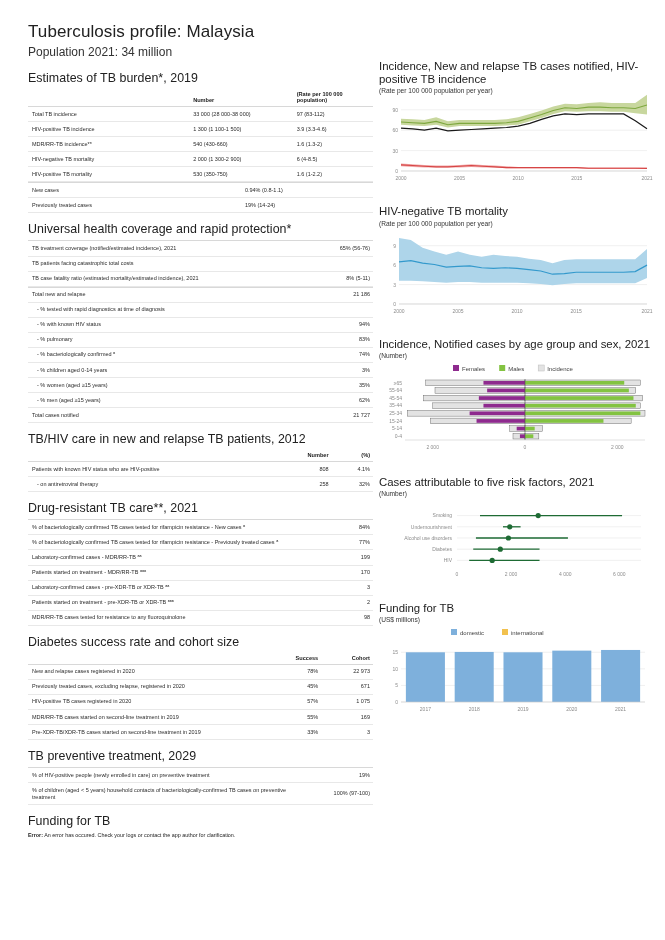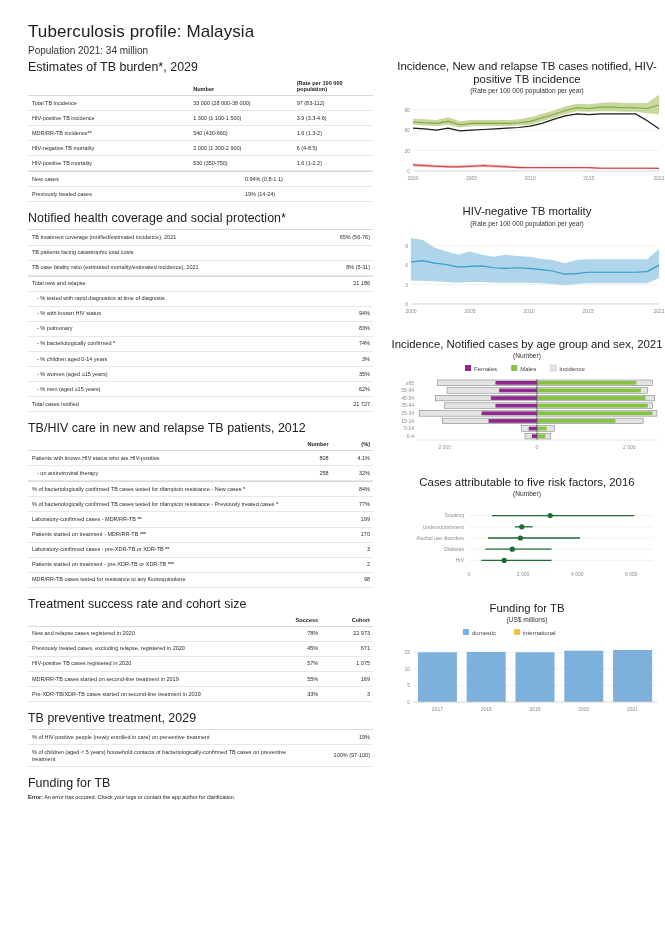--- a/index.html
+++ b/index.html
@@ -4,26 +4,26 @@
 <style>
   * { box-sizing: border-box; margin: 0; padding: 0; }
   html, body {
     width: 665px; height: 940px;
     background: #ffffff;
     font-family: "Liberation Sans", sans-serif;
     color: #212121;
     overflow: hidden;
   }
   .page { position: relative; width: 665px; height: 940px; padding: 22px 20px 0 28px; }
-  .cols { display: flex; gap: 18px; }
+  .cols { display: flex; gap: 6px; }
   .col-left { width: 345px; flex: 0 0 345px; }
-  .col-right { width: 272px; flex: 0 0 272px; padding-top: 38px; text-align: center; }
+  .col-right { width: 272px; flex: 0 0 272px; padding-top: 38px; }
 
   .doc-title { font-size: 17px; font-weight: 400; letter-spacing: .1px; color: #212121; margin-bottom: 3px; }
-  .pop-line { font-size: 10px; color: #333; margin-bottom: 4px; }
+  .pop-line { font-size: 12px; color: #333; margin-bottom: 12px; }
 
   h2.sec { font-size: 12.4px; font-weight: 400; color: #212121; margin: 9px 0 4px 0; letter-spacing: .05px; }
   h2.sec.first { margin-top: 2px; }
 
   table.t { width: 100%; border-collapse: collapse; table-layout: fixed; }
   table.t th {
     font-size: 5.6px; font-weight: bold; color: #222; text-align: left;
     padding: 2px 3px 3px 3px; border-bottom: 1px solid #d8d8d8; vertical-align: bottom;
   }
   table.t td {
@@ -58,21 +58,21 @@
 <body>
 
 <div class="page">
   <div class="cols">
 
     <div class="col-left">
 
       <div class="doc-title">Tuberculosis profile: Malaysia</div>
       <div class="pop-line">Population 2021: 34 million</div>
 
-      <h2 class="sec first">Estimates of TB burden*, 2029</h2>
+      <h2 class="sec first">Estimates of TB burden*, 2019</h2>
       <table class="t">
         <colgroup>
             <col class="w-lab">
             <col class="w-num">
             <col class="w-rate">
           </colgroup>
         <thead>
             <tr>
           <th></th>
           <th>Number</th>
@@ -118,21 +118,21 @@
               <td class="lbl">New cases</td>
               <td>0.94% (0.8-1.1)</td>
             </tr>
           <tr>
               <td class="lbl">Previously treated cases</td>
               <td>19% (14-24)</td>
             </tr>
         </tbody>
       </table>
 
-      <h2 class="sec">Notified health coverage and social protection*</h2>
+      <h2 class="sec">Universal health coverage and rapid protection*</h2>
       <table class="t">
         <colgroup>
             <col style="width:80%">
             <col style="width:20%">
           </colgroup>
         <tbody>
           <tr>
               <td class="lbl">TB treatment coverage (notified/estimated incidence), 2021</td>
               <td class="rt">65% (56-76)</td>
             </tr>
@@ -213,20 +213,21 @@
               <td class="rt">4.1%</td>
             </tr>
           <tr>
               <td class="ind">- on antiretroviral therapy</td>
               <td class="rt">258</td>
               <td class="rt">32%</td>
             </tr>
         </tbody>
       </table>
 
+      <h2 class="sec">Drug-resistant TB care**, 2021</h2>
       <table class="t">
         <colgroup>
             <col style="width:88%">
             <col style="width:12%">
           </colgroup>
         <tbody>
           <tr>
               <td class="lbl">% of bacteriologically confirmed TB cases tested for rifampicin resistance - New cases ᵃ</td>
               <td class="rt">84%</td>
             </tr>
@@ -250,21 +251,21 @@
               <td class="lbl">Patients started on treatment - pre-XDR-TB or XDR-TB ᵃᵃᵃ</td>
               <td class="rt">2</td>
             </tr>
           <tr>
               <td class="lbl">MDR/RR-TB cases tested for resistance to any fluoroquinolone</td>
               <td class="rt">98</td>
             </tr>
         </tbody>
       </table>
 
-      <h2 class="sec">Treatment success rate and cohort size</h2>
+      <h2 class="sec">Diabetes success rate and cohort size</h2>
       <table class="t">
         <colgroup>
             <col style="width:68%">
             <col style="width:17%">
             <col style="width:15%">
           </colgroup>
         <thead>
             <tr>
           <th></th>
           <th class="rt">Success</th>
@@ -434,21 +435,21 @@
               <line x1="146" y1="17" x2="146" y2="78" stroke="#555" stroke-width="0.6"></line>
               <line x1="26" y1="78" x2="266" y2="78" class="axl"></line>
               <text x="53.69230769230769" y="87" class="tickc">2 000</text>
               <text x="146" y="87" class="tickc">0</text>
               <text x="238.30769230769232" y="87" class="tickc">2 000</text>
             </svg>
         </div>
       </div>
 
       <div class="chart-block">
-        <h3 class="ctitle">Cases attributable to five risk factors, 2016</h3>
+        <h3 class="ctitle">Cases attributable to five risk factors, 2021</h3>
         <div class="csub">(Number)</div>
         <div class="cbox">
           <svg id="svg-risk" width="272" height="86" viewBox="0 0 272 86">
               <line x1="78" y1="15.6" x2="262" y2="15.6" class="gl"></line>
               <line x1="101" y1="15.6" x2="243.05882352941177" y2="15.6" stroke="#1e6b34" stroke-width="1.3"></line>
               <circle cx="159.1764705882353" cy="15.6" r="2.6" fill="#1e6b34"></circle>
               <text x="73" y="17.4" class="tickr">Smoking</text>
               <line x1="78" y1="26.799999999999997" x2="262" y2="26.799999999999997" class="gl"></line>
               <line x1="124" y1="26.799999999999997" x2="141.58823529411765" y2="26.799999999999997" stroke="#1e6b34" stroke-width="1.3"></line>
               <circle cx="130.76470588235293" cy="26.799999999999997" r="2.6" fill="#1e6b34"></circle>

